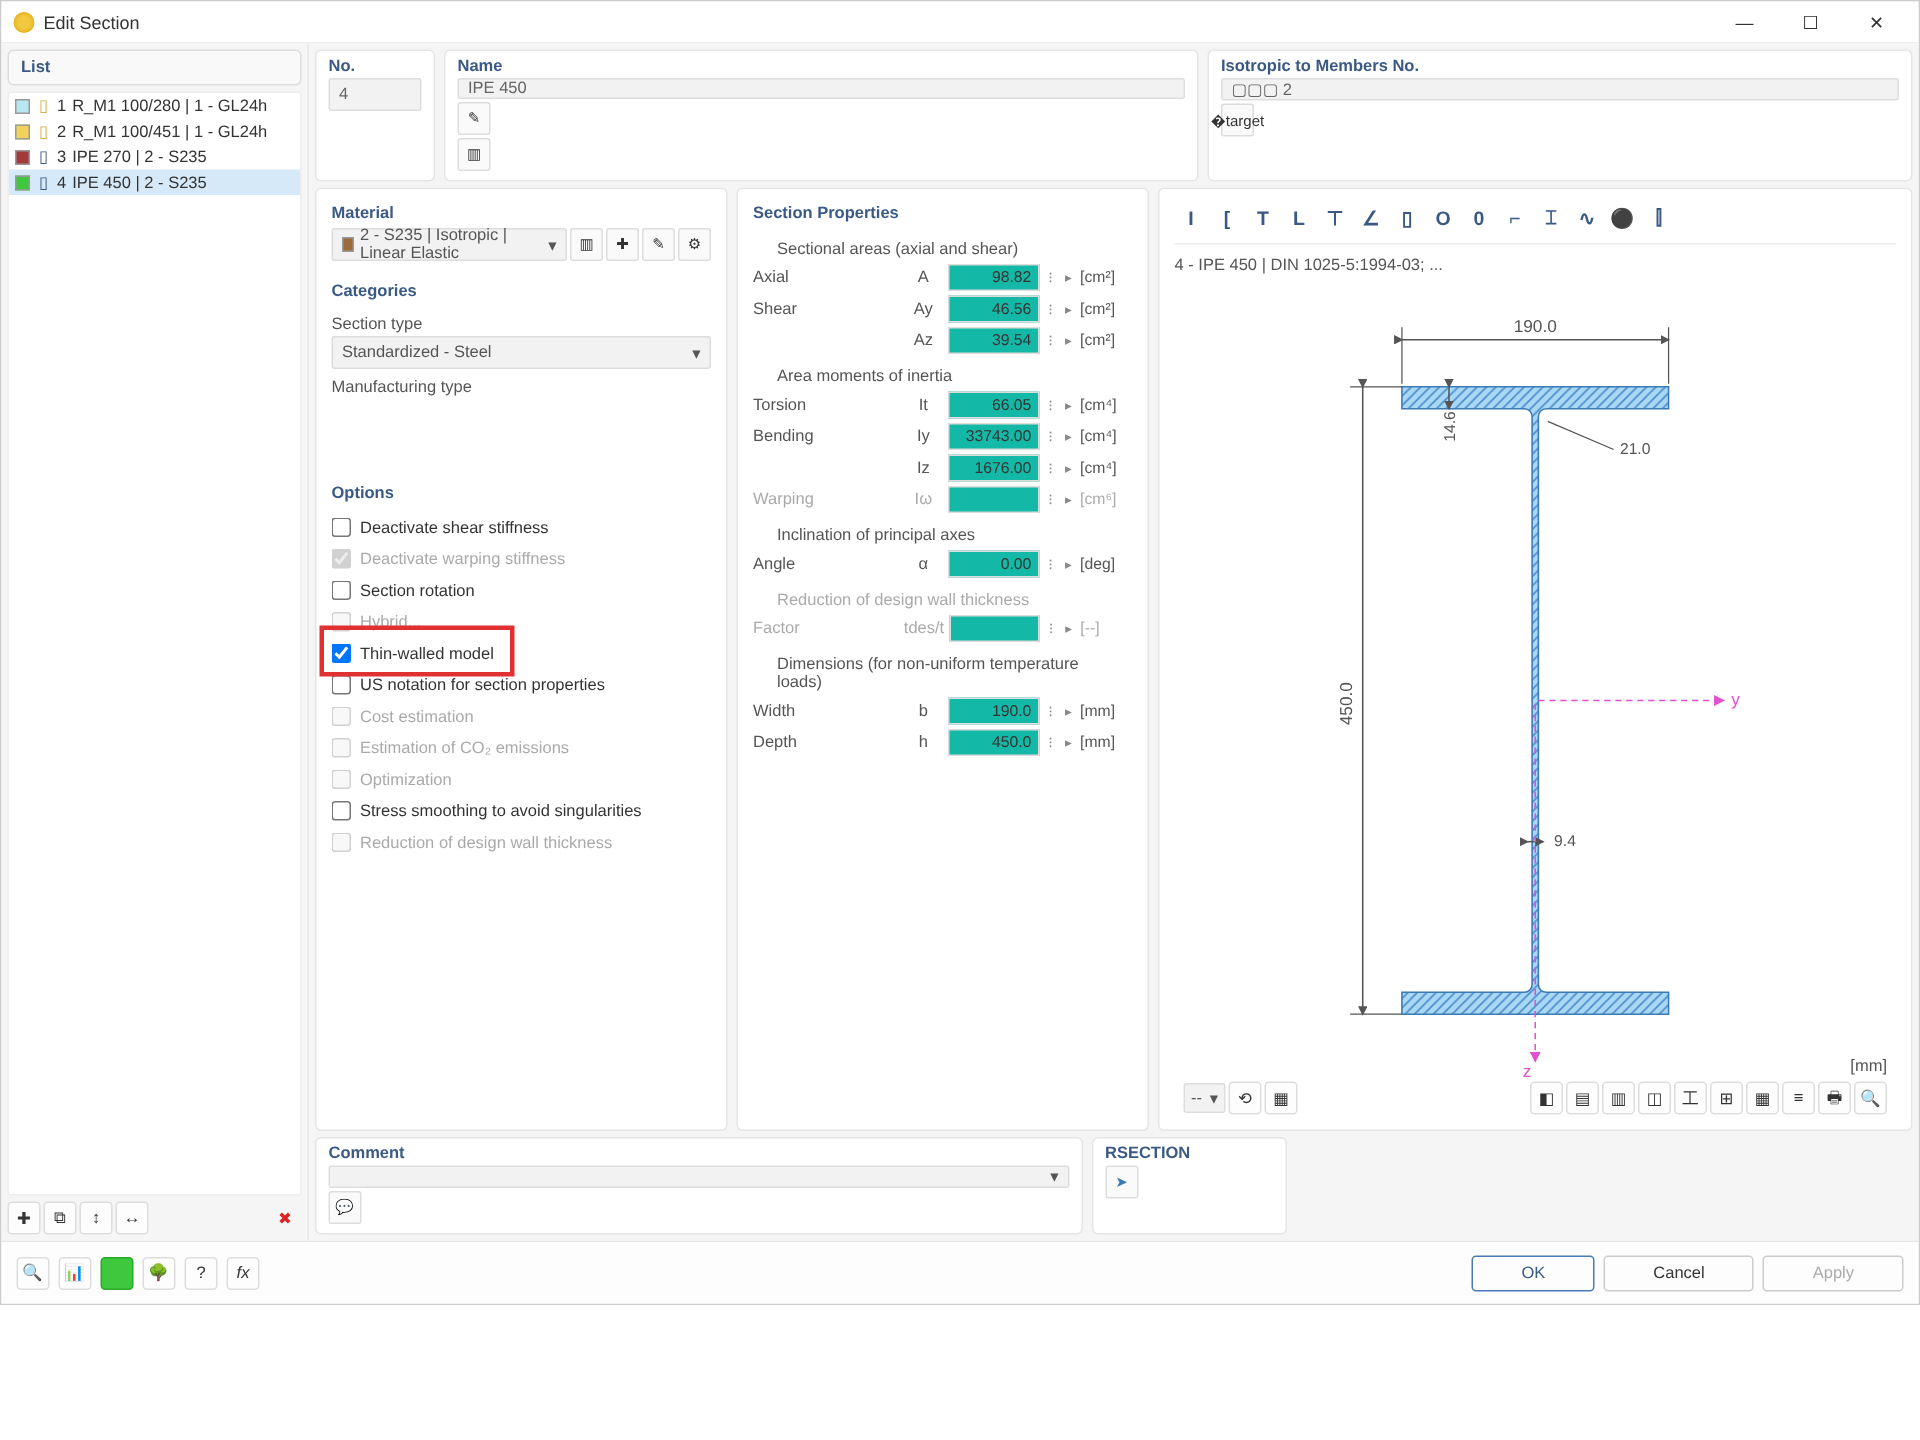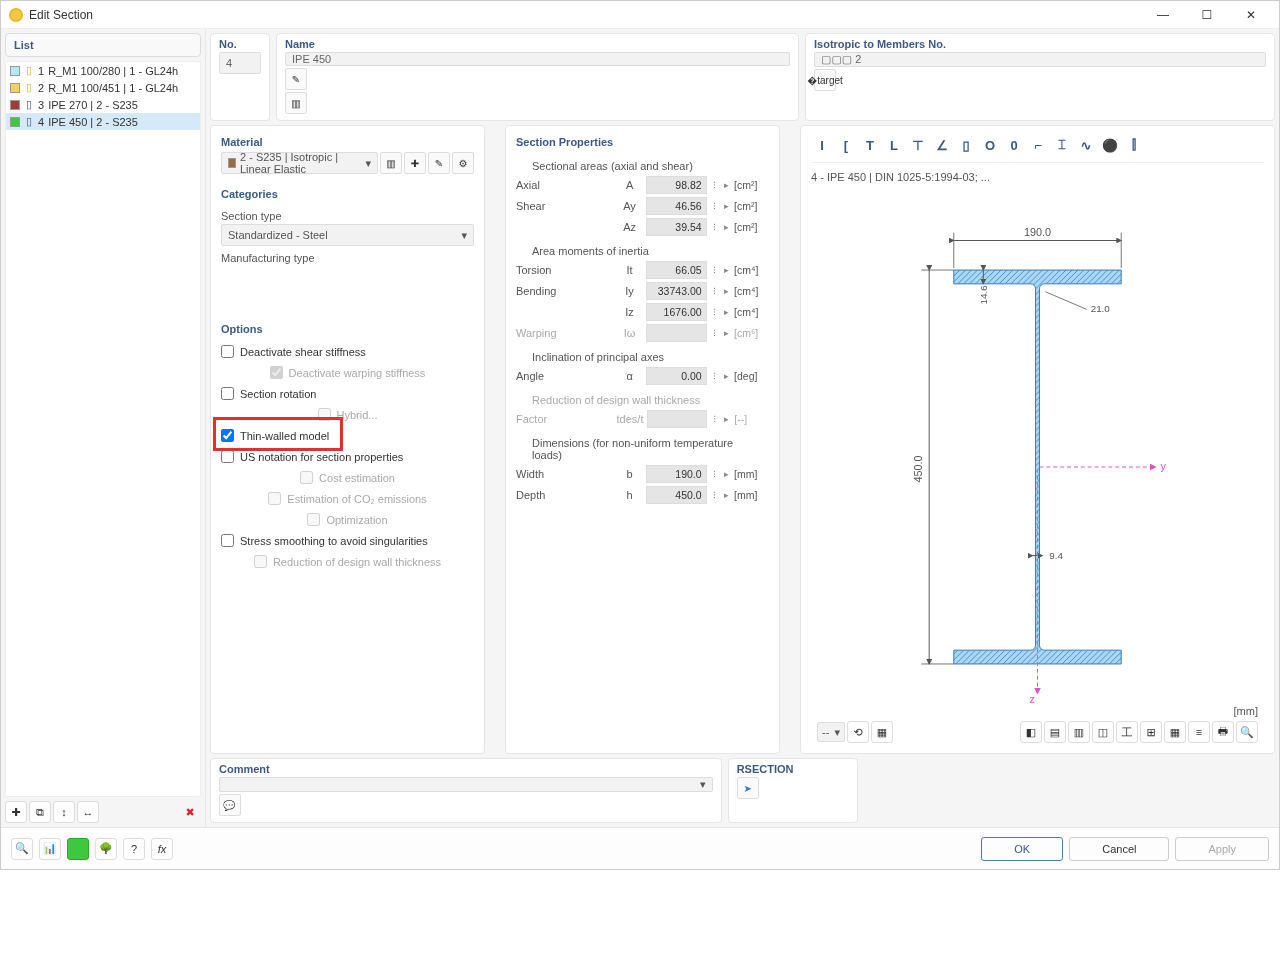--- a/index.html
+++ b/index.html
@@ -20,56 +20,56 @@
 .swatch { width: 10px; height: 10px; border: 1px solid #999; }
 .ibeam-icon { width: 10px; height: 10px; display: flex; align-items: center; justify-content: center; }
 .list-toolbar { display: flex; gap: 2px; padding: 4px; align-items: center; }
 .tb-btn { width: 22px; height: 22px; border: 1px solid #ddd; border-radius: 3px; display: flex; align-items: center; justify-content: center; background: #fdfdfd; font-size: 11px; }
 .tb-btn.right { margin-left: auto; }
 
 .center-pane { flex: 1; display: flex; flex-direction: column; padding: 4px; gap: 4px; }
 .top-fields { display: flex; gap: 6px; }
 .field-box { background: #fff; border: 1px solid #e5e5e5; border-radius: 4px; padding: 4px 8px 6px; }
 .field-box .lbl { color: #3a5a85; font-weight: 600; font-size: 11px; margin-bottom: 2px; }
-.num-box { width: 60px; }
+.num-box { width: 80px; }
 .name-box { flex: 1; }
 .assign-box { width: 470px; }
 .input-readonly { background: #f2f2f2; border: 1px solid #ddd; height: 22px; padding: 0 6px; display: flex; align-items: center; color: #666; border-radius: 2px; }
 .name-row { display: flex; gap: 2px; flex-direction: column; }
 .name-row .input-readonly { flex: 1; }
 .small-icon-btn { width: 22px; height: 22px; border: 1px solid #ddd; display: flex; align-items: center; justify-content: center; background: #fafafa; border-radius: 2px; font-size: 10px; }
 
 .tabs { display: flex; gap: 0; padding: 0 4px; border-bottom: 1px solid #e5e5e5; background: #f9f9f9; }
 .tab { padding: 5px 12px; color: #666; cursor: default; border-bottom: 2px solid transparent; font-size: 11px; }
 .tab.active { color: #3a5a85; border-bottom: 2px solid #5a8ac8; background: #fff; }
 
-.content-row { display: flex; flex: 1; gap: 20px; overflow: hidden; }
+.content-row { display: flex; flex: 1; gap: 6px; overflow: hidden; }
 .col { background: #fff; border: 1px solid #e5e5e5; border-radius: 4px; padding: 6px 10px; display: flex; flex-direction: column; }
 .col-left { width: 275px; }
 .col-mid { width: 275px; }
 .col-right { flex: 1; position: relative; }
 
 .section-title { color: #3a5a85; font-weight: 600; margin: 4px 0; font-size: 11px; }
 .sub-label { color: #555; font-size: 11px; margin: 6px 0 2px; }
 .dropdown { background: #f2f2f2; border: 1px solid #ddd; height: 22px; display: flex; align-items: center; justify-content: space-between; padding: 0 6px; border-radius: 2px; color: #555; }
 .prop-row { display: flex; align-items: center; height: 21px; gap: 4px; }
 .prop-row .p-label { width: 100px; color: #555; }
 .prop-row .p-sym { width: 26px; color: #555; text-align: center; }
-.prop-row .p-val { width: 62px; background: #e5e5e5; border: 1px solid #ddd; height: 18px; text-align: right; padding: 0 4px; display: flex; align-items: center; justify-content: flex-end; font-size: 10.5px; }
+.prop-row .p-val { width: 62px; background: #14b8a6; border: 1px solid #ddd; height: 18px; text-align: right; padding: 0 4px; display: flex; align-items: center; justify-content: flex-end; font-size: 10.5px; }
 .prop-row .p-sp { width: 8px; color: #888; font-size: 9px; text-align: center; }
 .prop-row .p-ar { width: 8px; color: #888; font-size: 9px; text-align: center; }
 .prop-row .p-unit { width: 36px; color: #555; font-size: 10.5px; }
 .prop-row.disabled { color: #aaa; }
 .prop-row.disabled .p-label, .prop-row.disabled .p-sym, .prop-row.disabled .p-unit { color: #aaa; }
 .sub-header { color: #555; font-size: 11px; margin: 8px 16px 2px; }
 
 .opts { display: flex; flex-direction: column; gap: 3px; margin-top: 4px; }
 .opt { display: flex; align-items: center; gap: 6px; height: 18px; }
 .opt input { width: 13px; height: 13px; margin: 0; }
-.opt.disabled { color: #aaa; justify-content: center; }
+.opt.disabled { color: #aaa; }
 .opt.highlighted { position: relative; }
 .highlight-box { position: absolute; border: 3px solid #e03030; left: -8px; top: -10px; width: 130px; height: 34px; pointer-events: none; }
 
 .icon-strip { display: flex; gap: 2px; flex-wrap: wrap; padding: 2px 0 6px; border-bottom: 1px solid #eee; margin-bottom: 4px; }
 .shape-btn { width: 22px; height: 22px; display: flex; align-items: center; justify-content: center; color: #3a5a85; font-size: 13px; font-weight: bold; border-radius: 2px; }
 
 .preview-caption { color: #555; font-size: 11px; margin: 4px 0; }
 .preview-area { flex: 1; position: relative; background: #fff; }
 .preview-svg { width: 100%; height: 100%; }
 .unit-corner { position: absolute; right: 6px; bottom: 30px; color: #555; font-size: 11px; }

